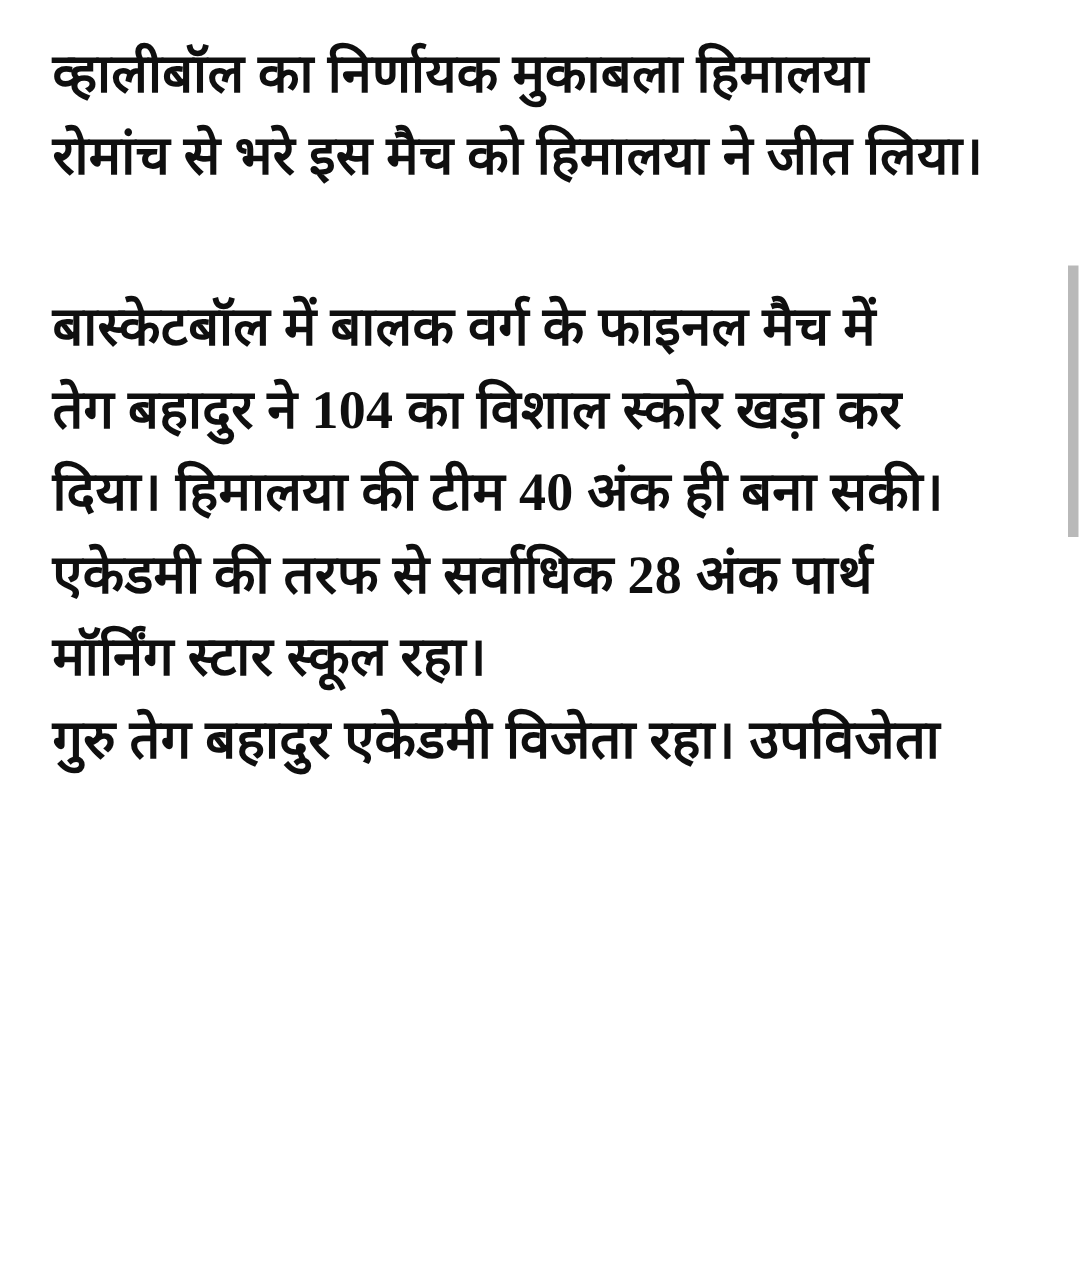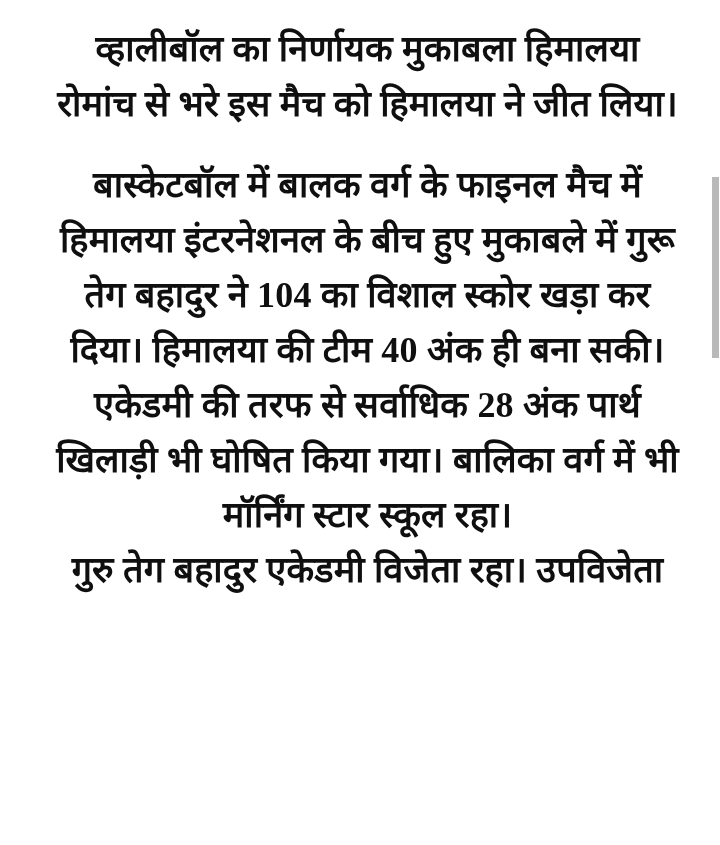--- a/index.html
+++ b/index.html
@@ -19,24 +19,23 @@
     top: 22px;
     right: 20px;
     color: #0f0f0f;
     font-family: "Liberation Serif", "DejaVu Serif", serif;
     font-weight: 700;
     font-size: 36px;
     line-height: 55px;
   }
   .paragraph {
     margin: 0;
-    text-align: center;
   }
   .paragraph + .paragraph {
-    margin-top: 26px;
+    margin-top: 59px;
   }
   .text-line {
     white-space: nowrap;
     letter-spacing: 0.2px;
   }
   .scrollbar-thumb {
     position: absolute;
     left: 712px;
     top: 177px;
     width: 7px;
@@ -49,24 +48,22 @@
 
 <div class="article">
 
   <div class="paragraph">
     <div class="text-line">व्हालीबॉल का निर्णायक मुकाबला हिमालया</div>
     <div class="text-line">रोमांच से भरे इस मैच को हिमालया ने जीत लिया।</div>
   </div>
 
   <div class="paragraph">
     <div class="text-line">बास्केटबॉल में बालक वर्ग के फाइनल मैच में</div>
-    <div class="text-line">हिमालया इंटरनेशनल के बीच हुए मुकाबले में गुरू</div>
     <div class="text-line">तेग बहादुर ने 104 का विशाल स्कोर खड़ा कर</div>
     <div class="text-line">दिया। हिमालया की टीम 40 अंक ही बना सकी।</div>
     <div class="text-line">एकेडमी की तरफ से सर्वाधिक 28 अंक पार्थ</div>
-    <div class="text-line">खिलाड़ी भी घोषित किया गया। बालिका वर्ग में भी</div>
     <div class="text-line">मॉर्निंग स्टार स्कूल रहा।</div>
     <div class="text-line">गुरु तेग बहादुर एकेडमी विजेता रहा। उपविजेता</div>
   </div>
 
 </div>
 
 <div class="scrollbar-thumb"></div>
 
 </body></html>

